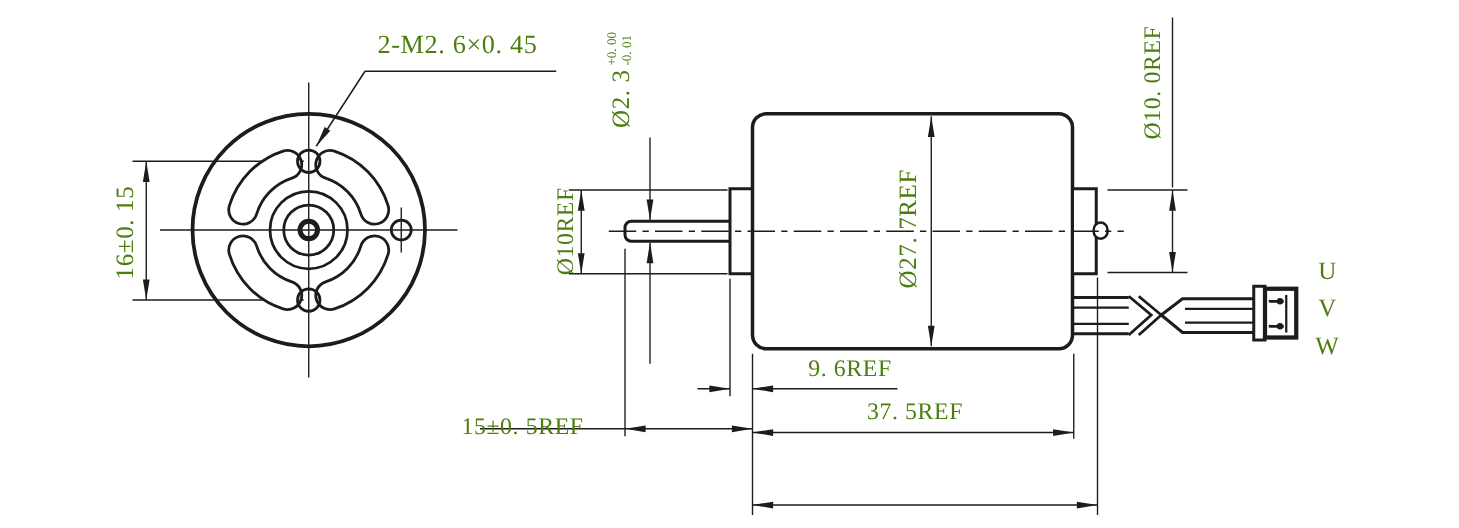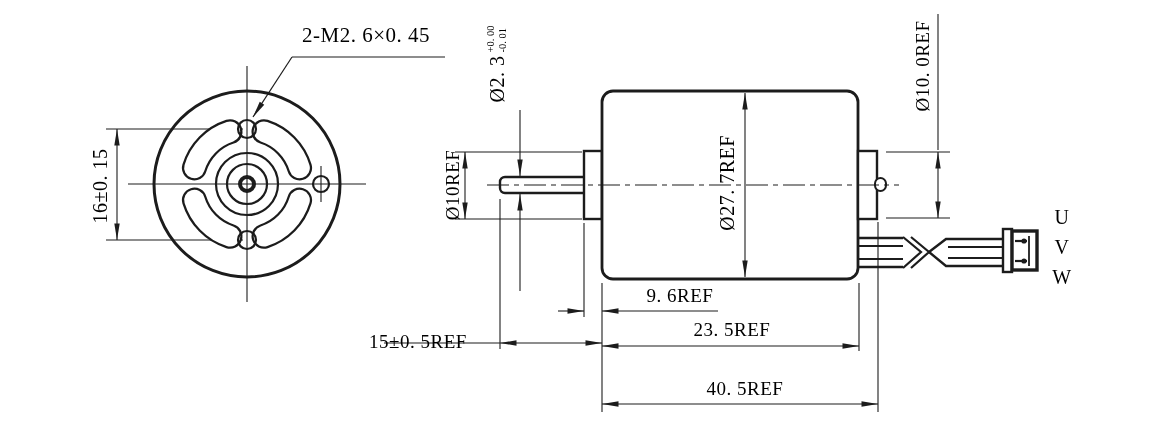--- a/index.html
+++ b/index.html
@@ -1,18 +1,18 @@
 <!DOCTYPE html>
 <html><head>
 <meta charset="utf-8">
 <style>
   html,body { margin:0; padding:0; background:#ffffff; }
   .canvas {
     position:relative; width:1167px; height:422px; background:#ffffff;
-    font-family:"Liberation Serif","DejaVu Serif",serif; color:#000000; overflow:hidden;
+    font-family:"Liberation Serif","DejaVu Serif",serif; color:#4d7c0f; overflow:hidden;
   }
   .canvas svg { position:absolute; left:0; top:0; }
   .lbl { position:absolute; white-space:nowrap; letter-spacing:0.5px; line-height:1.1; }
   .ctr { text-align:center; }
   .vlbl {
     position:absolute; transform:rotate(-90deg); transform-origin:0 0;
     display:flex; align-items:center; justify-content:center;
     white-space:nowrap; letter-spacing:0.5px;
   }
   .tolstack {
@@ -164,21 +164,20 @@
   <div class="vlbl f19" style="left:441px; top:227px; width:84px; height:23px;">Ø10REF</div>
 
   <div class="vlbl f20" style="left:715px; top:236px; width:106px; height:25px;">Ø27. 7REF</div>
 
   <div class="vlbl f19" style="left:911px; top:118px; width:104px; height:23px;">Ø10. 0REF</div>
 
   <div class="lbl ctr f19" style="left:630px; top:286px; width:100px;">9. 6REF</div>
 
   <div class="lbl ctr f19" style="left:354px; top:332px; width:128px;">15±0. 5REF</div>
 
-  <div class="lbl ctr f19" style="left:684px; top:320px; width:96px;">23. 5REF</div>
+  <div class="lbl ctr f19" style="left:684px; top:320px; width:96px;">37. 5REF</div>
 
-  <div class="lbl ctr f19" style="left:697px; top:379px; width:96px;">40. 5REF</div>
 
   <div class="lbl ctr f20" style="left:1051px; top:206px; width:22px;">U</div>
   <div class="lbl ctr f20" style="left:1051px; top:236px; width:22px;">V</div>
   <div class="lbl ctr f20" style="left:1051px; top:266px; width:22px;">W</div>
 
 </div>
 
 </body></html>

